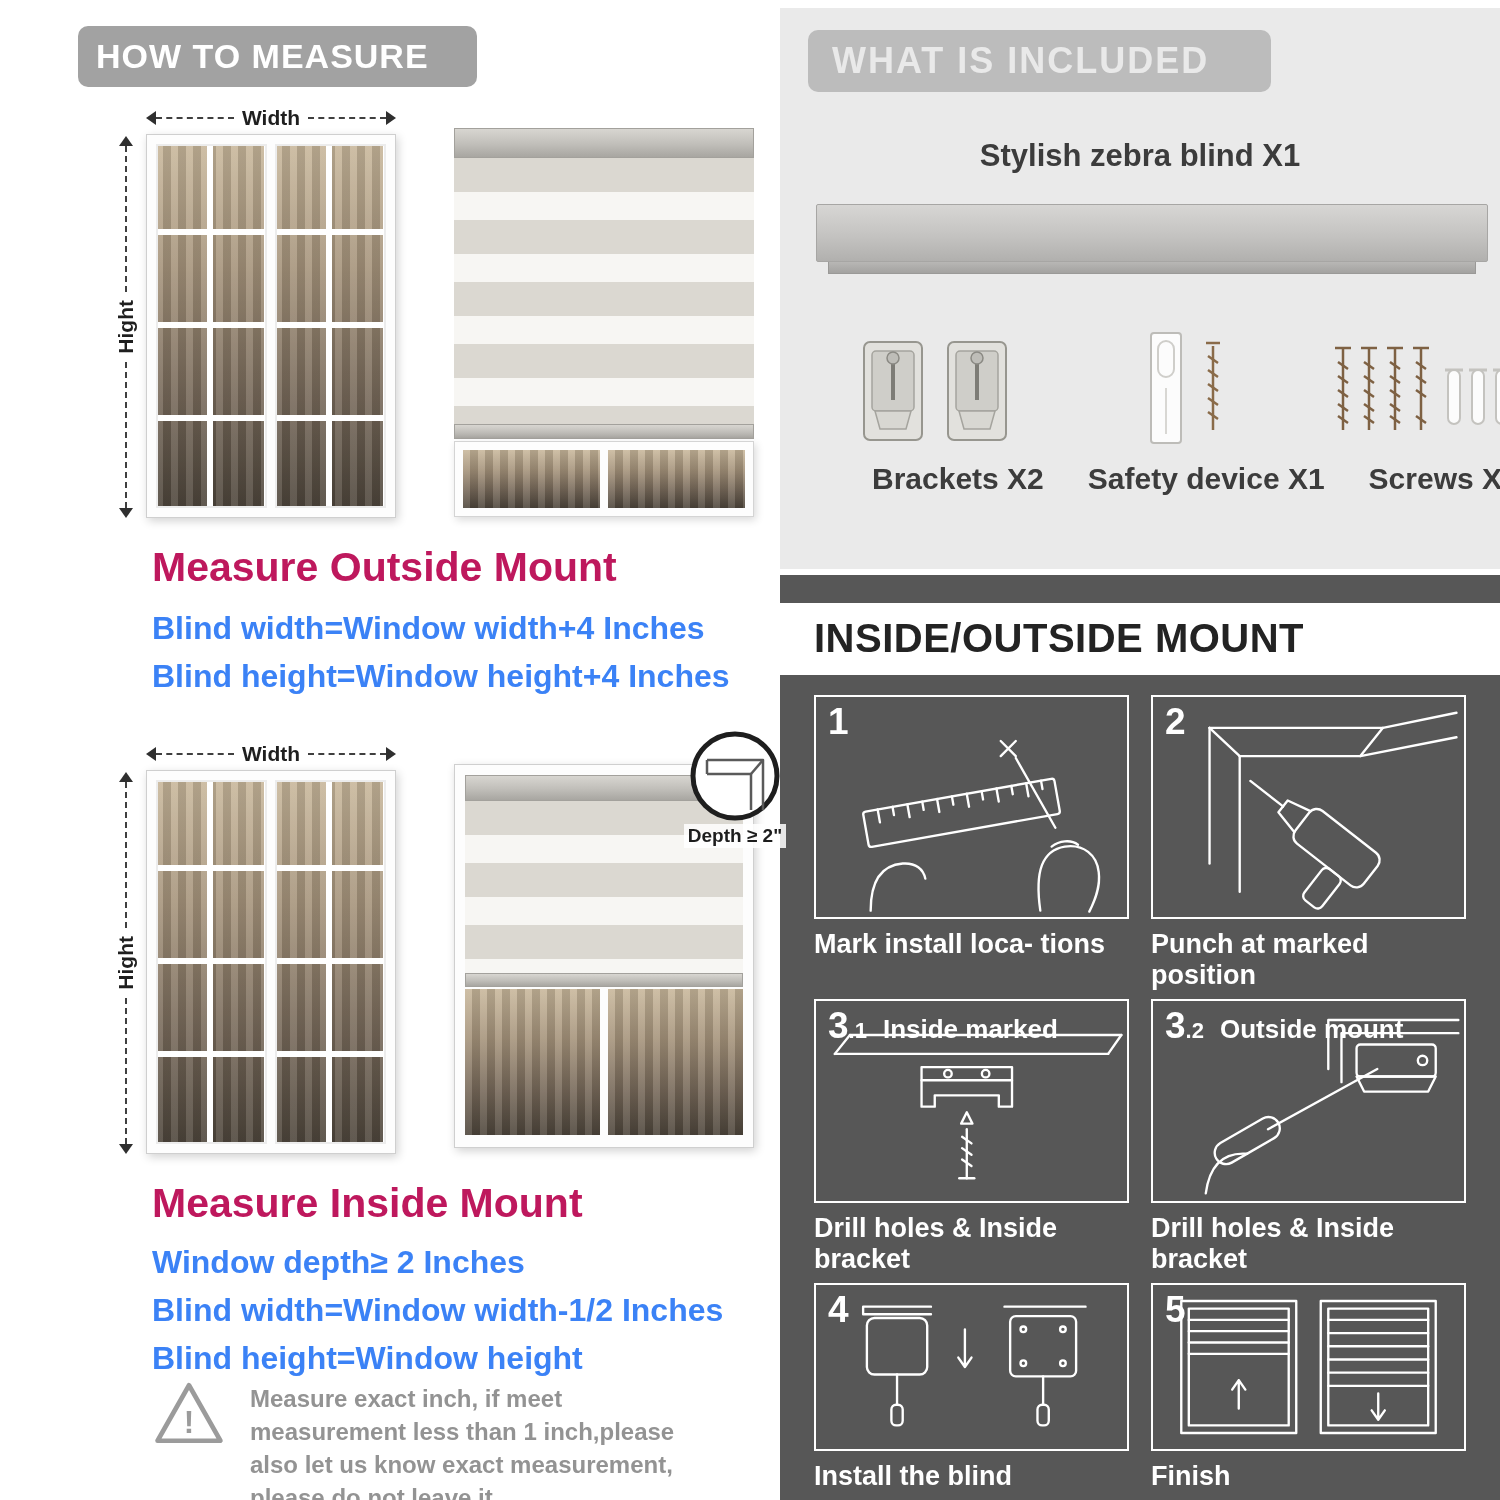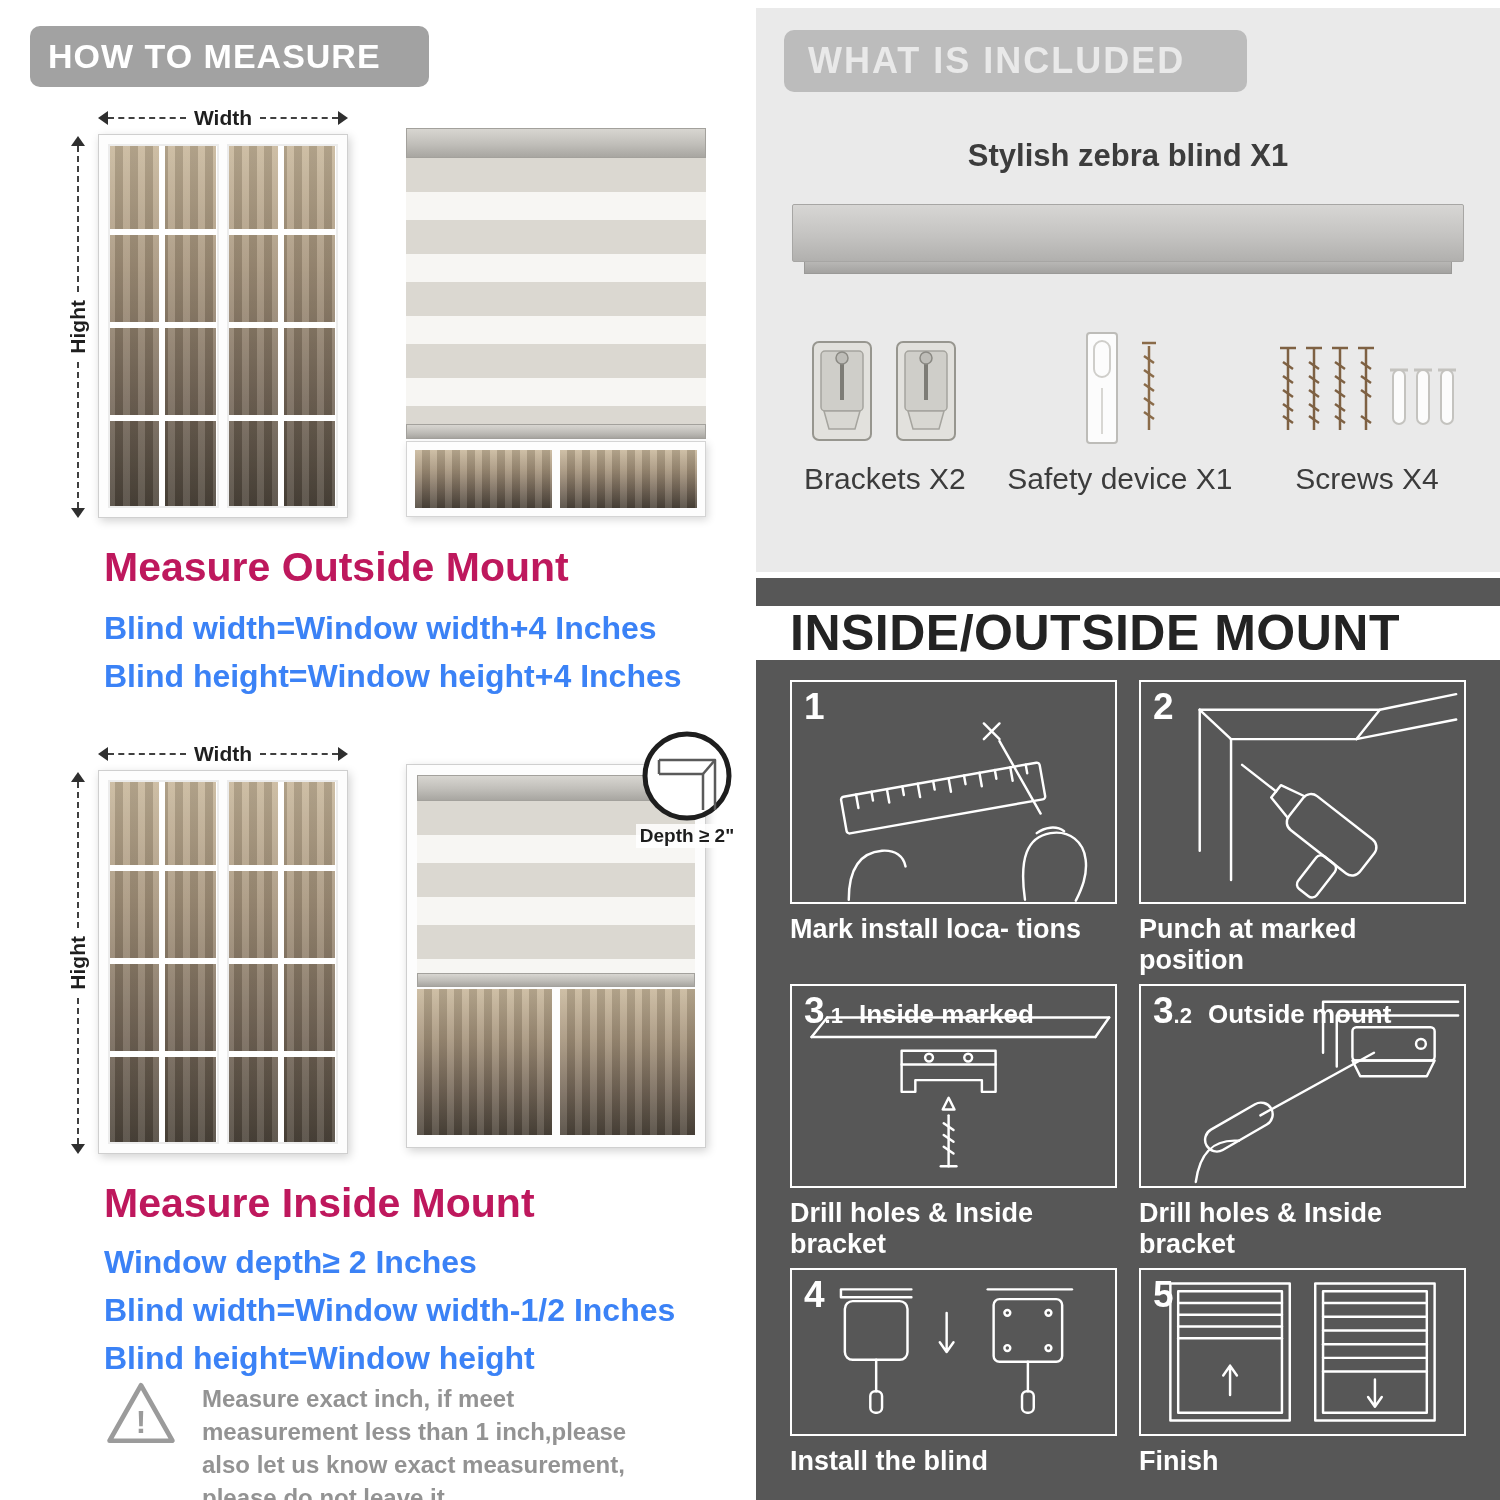--- a/index.html
+++ b/index.html
@@ -1,18 +1,18 @@
 <!DOCTYPE html>
 <html><head>
 <meta charset="utf-8">
 <style>
   html,body{margin:0;padding:0;}
   body{font-family:"Liberation Sans", sans-serif; background:#fff;}
   .canvas{position:relative;width:1500px;height:1500px;overflow:hidden;display:flex;background:#fff;}
-  .left{position:relative;width:750px;height:1500px;background:#fff;}
+  .left{position:relative;width:750px;height:1500px;background:#fff;margin-left:48px;}
   .right{width:750px;height:1500px;display:flex;flex-direction:column;}
 
   
   .htm-badge{position:absolute;left:30px;top:26px;background:#a2a2a2;color:#fff;
     font-size:34px;font-weight:bold;letter-spacing:1px;padding:11px 48px 11px 18px;border-radius:10px;}
   .section-heading{position:absolute;left:104px;font-size:41px;font-weight:bold;color:#be185d;}
   .gray-line{position:absolute;left:104px;font-size:32px;font-weight:bold;color:#3b82f6;text-align:right;}
 
   
   .illus-row{position:absolute;display:flex;gap:26px;align-items:flex-start;}
@@ -74,26 +74,26 @@
   .wii-badge{position:absolute;left:28px;top:22px;background:#bcbcbc;color:#e9e9e9;
     font-size:36px;font-weight:bold;letter-spacing:2px;padding:10px 62px 10px 24px;border-radius:10px;}
   .blind-title{position:absolute;top:130px;left:0;width:100%;text-align:center;font-size:31px;font-weight:bold;color:#3c3c3c;}
   .headrail{position:absolute;left:36px;top:196px;width:672px;}
   .rail-face{height:58px;background:linear-gradient(180deg,#d7d6d4 0%,#c4c3c1 55%,#b1b0ae 100%);
     border:1px solid #a7a6a4;border-radius:2px;box-sizing:border-box;}
   .rail-lip{height:12px;width:648px;margin:0 auto;background:linear-gradient(180deg,#b8b7b5,#a3a2a0);
     border:1px solid #9a9997;border-top:0;box-sizing:border-box;}
   .items{position:absolute;left:48px;right:40px;top:322px;display:flex;justify-content:space-between;align-items:flex-end;}
   .item{display:flex;flex-direction:column;align-items:center;}
-  .item-label{margin-top:14px;font-size:30px;font-weight:normal;color:#3c3c3c;white-space:nowrap;}
+  .item-label{margin-top:14px;font-size:30px;font-weight:bold;color:#3c3c3c;white-space:nowrap;margin-left:44px;}
 
   
   .mount{flex:1;margin:6px 0 0 6px;background:#575757;display:flex;flex-direction:column;}
-  .mount-header{background:#fff;margin-top:28px;height:54px;display:flex;align-items:center;
-    padding-left:34px;font-size:50px;font-weight:800;color:#232323;letter-spacing:0.5px;}
+  .mount-header{background:#fff;margin-top:28px;height:72px;display:flex;align-items:center;
+    padding-left:34px;font-size:40px;font-weight:800;color:#232323;letter-spacing:0.5px;}
   .steps{padding:20px 34px 0 34px;display:grid;grid-template-columns:1fr 1fr;column-gap:22px;}
   .step{margin-bottom:8px;display:flex;flex-direction:column;}
   .panel{position:relative;border:2px solid #fff;box-sizing:border-box;}
   .panel.h1{height:224px;}
   .panel.h2{height:204px;}
   .panel.h3{height:168px;}
   .panel svg{position:absolute;inset:0;width:100%;height:100%;}
   .step-head{position:absolute;left:12px;top:6px;color:#fff;display:flex;align-items:baseline;z-index:2;}
   .step-num{font-size:37px;font-weight:bold;line-height:1;}
   .step-sub{font-size:22px;font-weight:bold;}

